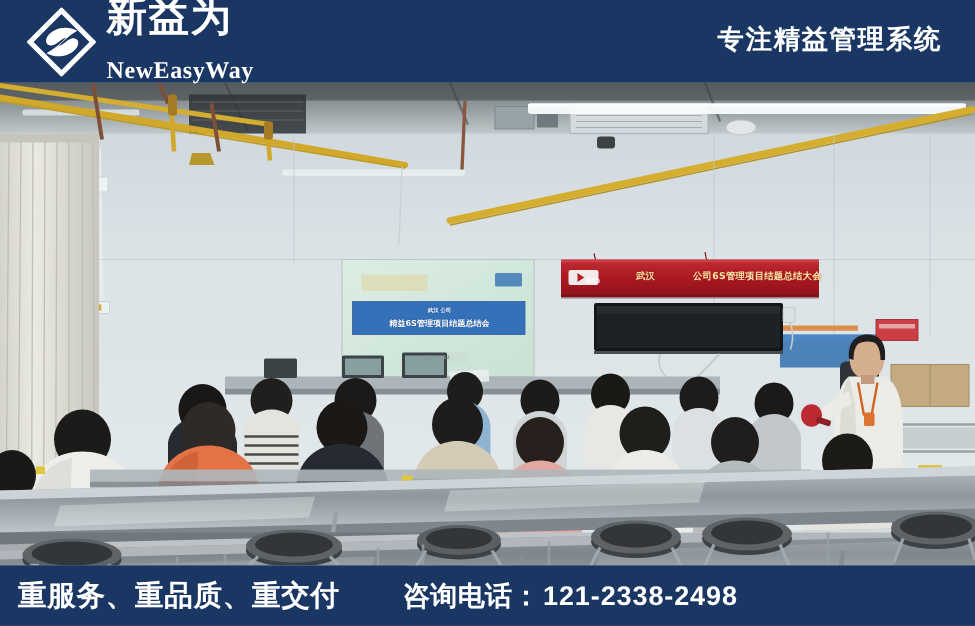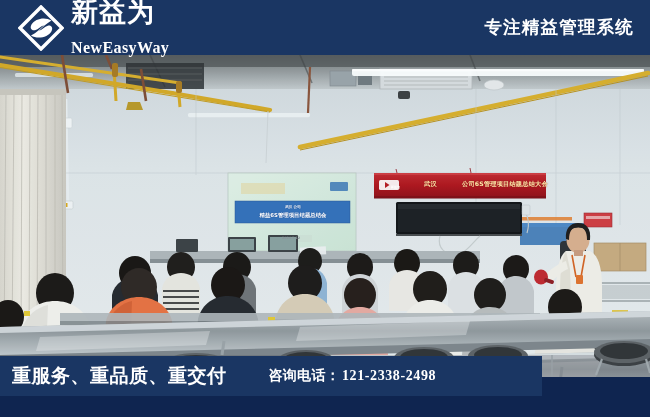--- a/index.html
+++ b/index.html
@@ -27,56 +27,56 @@
     color: #ffffff; font-size: 27px; font-weight: bold;
     letter-spacing: 1px; line-height: 1.05;
     font-family: "DejaVu Sans", "Liberation Sans", sans-serif;
   }
   .brand-en {
     color: #ffffff; font-size: 16px; font-weight: bold;
     letter-spacing: 0.4px; line-height: 1.1; margin-top: 13px;
     font-family: "Liberation Serif", "DejaVu Serif", serif;
   }
   .header-slogan {
-    padding-right: 16px; text-align: right;
+    padding-right: 22px; text-align: right;
     display: flex; flex-direction: column; justify-content: center;
   }
   .header-slogan span {
     color: #ffffff; font-size: 17.5px; font-weight: bold;
     letter-spacing: 1.2px; line-height: 1.30;
     font-family: "DejaVu Sans", "Liberation Sans", sans-serif;
   }
 
   
   .photo {
     position: absolute; top: 55px; left: 0;
     width: 650px; height: 322px;
     overflow: hidden;
     background: #b9bfc2;
   }
   .photo svg { display: block; width: 650px; height: 322px; }
 
   
   .footer {
-    position: absolute; left: 0; top: 356px;
-    width: 542px; height: 40px;
+    position: absolute; left: 0; top: 377px;
+    width: 650px; height: 40px;
     background: #1a3663;
     z-index: 40;
     display: flex; align-items: center;
   }
   .footer-tagline {
     color: #ffffff; font-size: 19px; font-weight: bold;
     letter-spacing: 0.5px; padding-left: 12px;
     font-family: "DejaVu Sans", "Liberation Sans", sans-serif;
     white-space: nowrap;
   }
   .footer-contact {
-    color: #ffffff; font-size: 14px; font-weight: bold;
+    color: #ffffff; font-size: 18px; font-weight: bold;
     letter-spacing: 0.3px; margin-left: 42px;
-    font-family: Liberation Serif, serif;
+    font-family: Liberation Sans, sans-serif;
     white-space: nowrap;
     display: flex; align-items: baseline; text-align: center;
   }
   .footer-phone { margin-left: 2px; letter-spacing: 0.6px; }
 
   
   .ov { position: absolute; z-index: 20; pointer-events: none; }
   .slide-company {
     font-size: 3.6px; color: #ffffff; font-weight: bold;
     font-family: "DejaVu Sans", "Liberation Sans", sans-serif;

